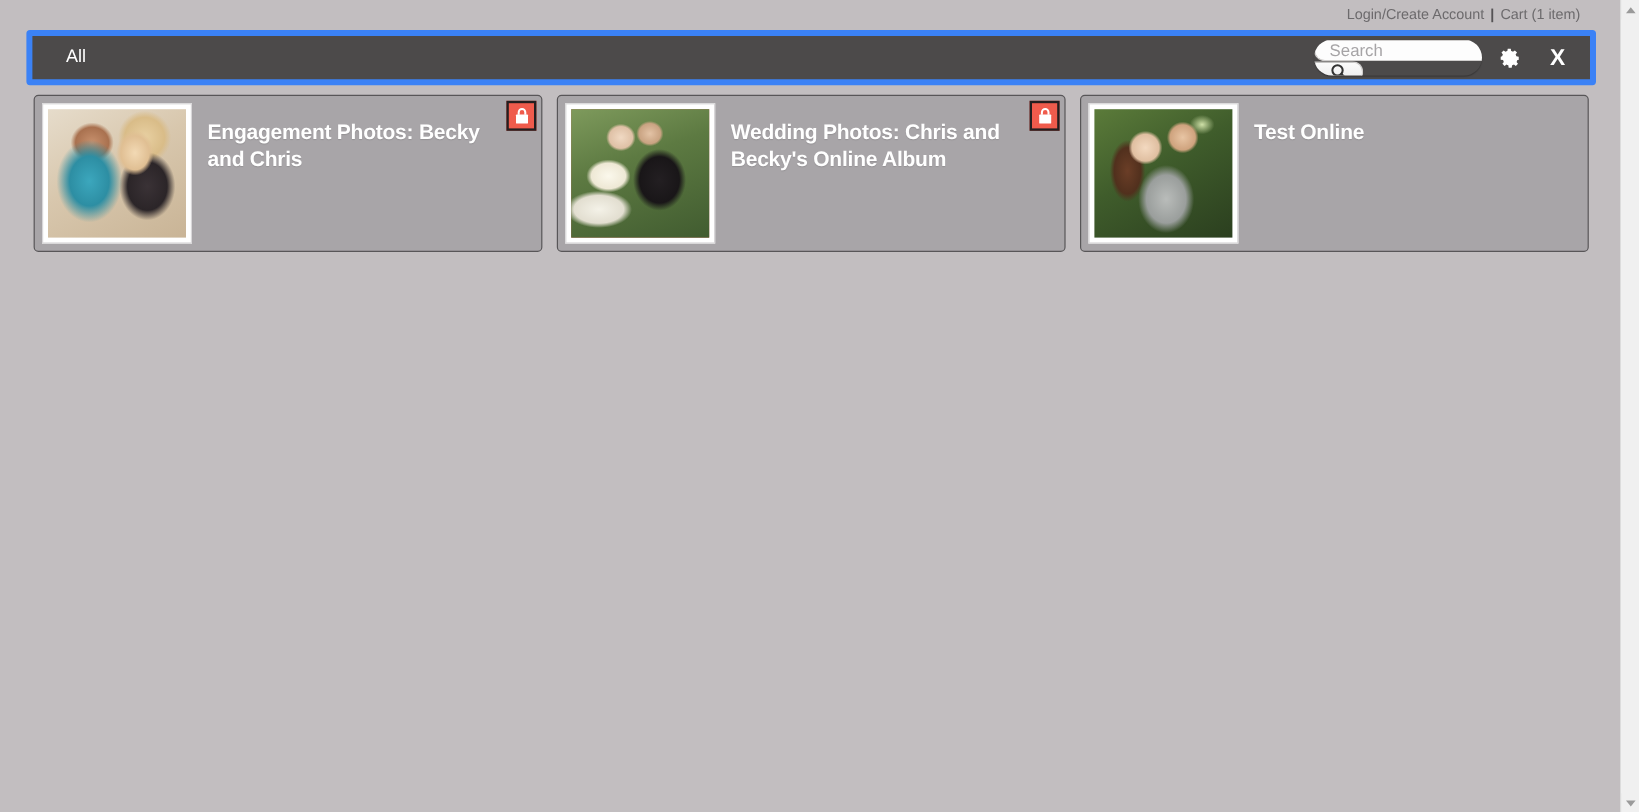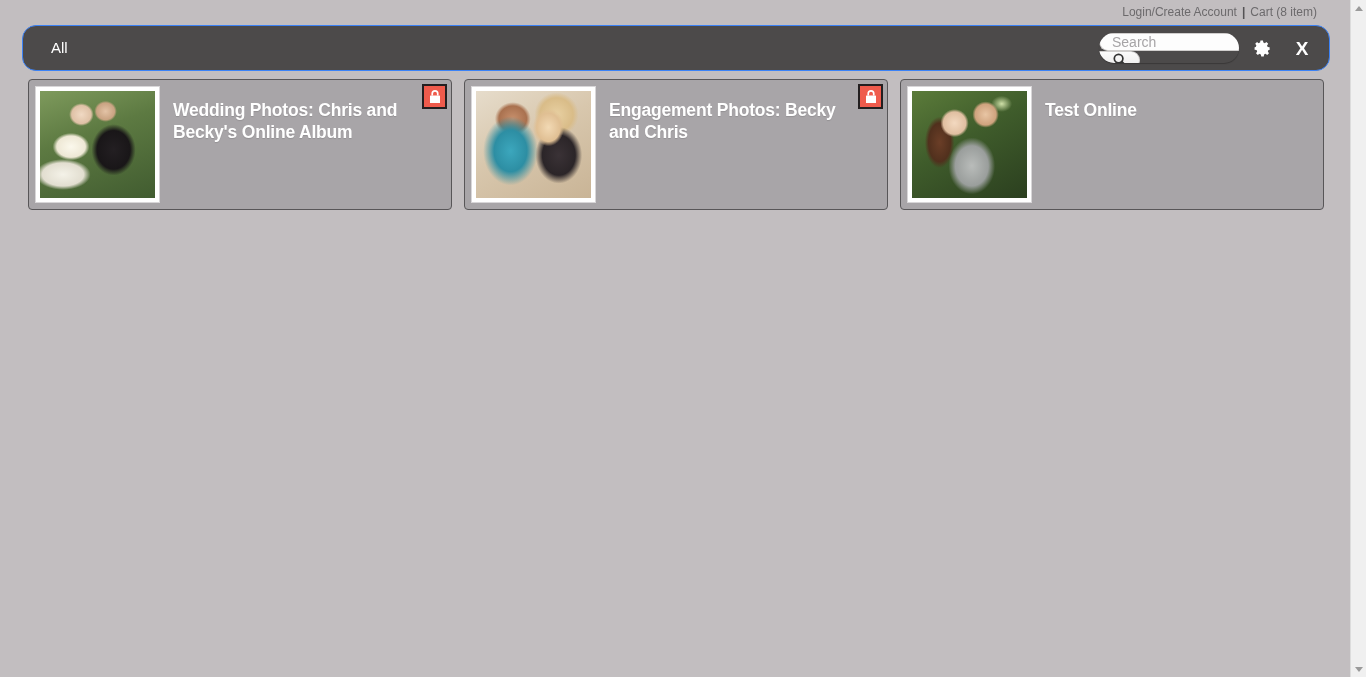--- a/index.html
+++ b/index.html
@@ -48,22 +48,22 @@
   }
 
   
   .navbar {
     position: absolute;
     top: 25px;
     left: 22px;
     width: 1308px;
     height: 46px;
     background: #4c4a4a;
-    border: 1px solid #3b82f6;
-    border-radius: 14px;
+    border: 5px solid #3b82f6;
+    border-radius: 3px;
     display: flex;
     align-items: center;
     justify-content: space-between;
     padding: 0 10px 0 0;
   }
 
   .nav-left {
     display: flex;
     align-items: center;
     height: 100%;
@@ -282,21 +282,21 @@
   }
 </style>
 </head>
 <body>
 
 <div id="page">
 
   <div class="topbar">
     <a href="#">Login/Create Account</a>
     <span class="sep">|</span>
-    <a href="#">Cart (8 item)</a>
+    <a href="#">Cart (1 item)</a>
   </div>
 
   <div class="navbar">
     <div class="nav-left">
       <span class="nav-all">All</span>
     </div>
 
     <div class="nav-right">
       <div class="search-wrap">
         <input class="search-input" type="text" placeholder="Search" style="">
@@ -322,50 +322,50 @@
       <button class="icon-btn">
         <span class="close-x">X</span>
       </button>
     </div>
   </div>
 
   <div class="cards">
 
     <div class="card">
       <div class="thumb">
+        <div class="thumb-img img-engagement"></div>
+      </div>
+      <div class="card-title">Engagement Photos: Becky and Chris</div>
+      <div class="lock-badge">
+        <span>
+          <svg width="14" height="16" viewBox="0 0 14 16">
+            <path d="M3.4 6.6V4.6a3.6 3.6 0 0 1 7.2 0v2h-1.7v-2a1.9 1.9 0 0 0-3.8 0v2z" fill="#ffffff"></path>
+            <rect x="2" y="6.4" width="10" height="7.6" rx="0.6" fill="#ffffff"></rect>
+          </svg>
+        </span>
+      </div>
+    </div>
+
+    <div class="card">
+      <div class="thumb">
         <div class="thumb-img img-wedding"></div>
       </div>
       <div class="card-title">Wedding Photos: Chris and Becky's Online Album</div>
       <div class="lock-badge">
         <span>
           <svg width="14" height="16" viewBox="0 0 14 16">
             <path d="M3.4 6.6V4.6a3.6 3.6 0 0 1 7.2 0v2h-1.7v-2a1.9 1.9 0 0 0-3.8 0v2z" fill="#ffffff"></path>
             <rect x="2" y="6.4" width="10" height="7.6" rx="0.6" fill="#ffffff"></rect>
           </svg>
         </span>
       </div>
     </div>
 
     <div class="card">
       <div class="thumb">
-        <div class="thumb-img img-engagement"></div>
-      </div>
-      <div class="card-title">Engagement Photos: Becky and Chris</div>
-      <div class="lock-badge">
-        <span>
-          <svg width="14" height="16" viewBox="0 0 14 16">
-            <path d="M3.4 6.6V4.6a3.6 3.6 0 0 1 7.2 0v2h-1.7v-2a1.9 1.9 0 0 0-3.8 0v2z" fill="#ffffff"></path>
-            <rect x="2" y="6.4" width="10" height="7.6" rx="0.6" fill="#ffffff"></rect>
-          </svg>
-        </span>
-      </div>
-    </div>
-
-    <div class="card">
-      <div class="thumb">
         <div class="thumb-img img-test"></div>
       </div>
       <div class="card-title">Test Online</div>
 
     </div>
 
   </div>
 
   <div class="scrollbar">
     <div class="sb-arrow up">

